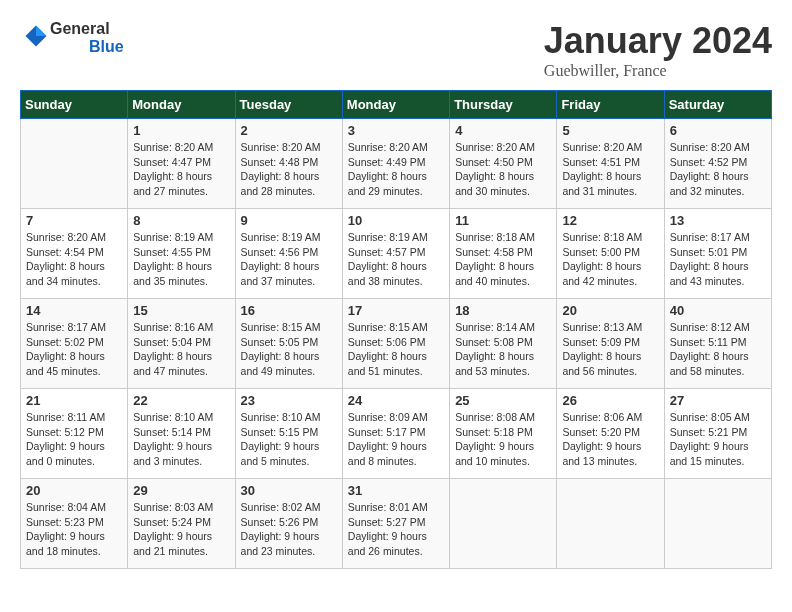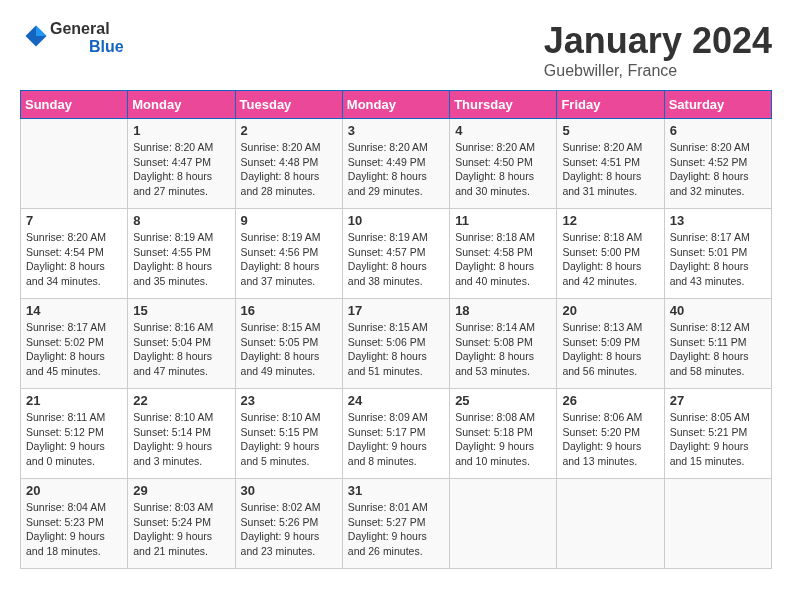--- a/index.html
+++ b/index.html
@@ -35,28 +35,29 @@
     .title-section {
     }
     .calendar-title {
       font-size: 36px;
       font-weight: bold;
       color: #333;
     }
     .calendar-subtitle {
       font-size: 16px;
       color: #555;
+      font-family: Liberation Serif, serif;
     }
     table {
       width: 100%;
       border-collapse: collapse;
       font-size: 11.5px;
     }
     thead tr th {
-      background-color: #ec4899;
+      background-color: #14532d;
       color: #fff;
       padding: 6px 4px;
       text-align: left;
       font-size: 13px;
       font-weight: bold;
       border: 1px solid #1565c0;
     }
     tbody tr td {
       border: 1px solid #ccc;
       vertical-align: top;

